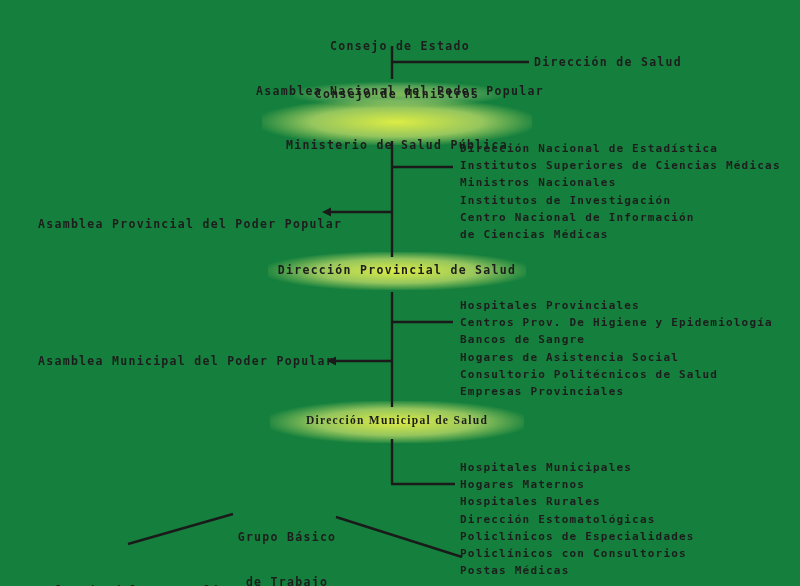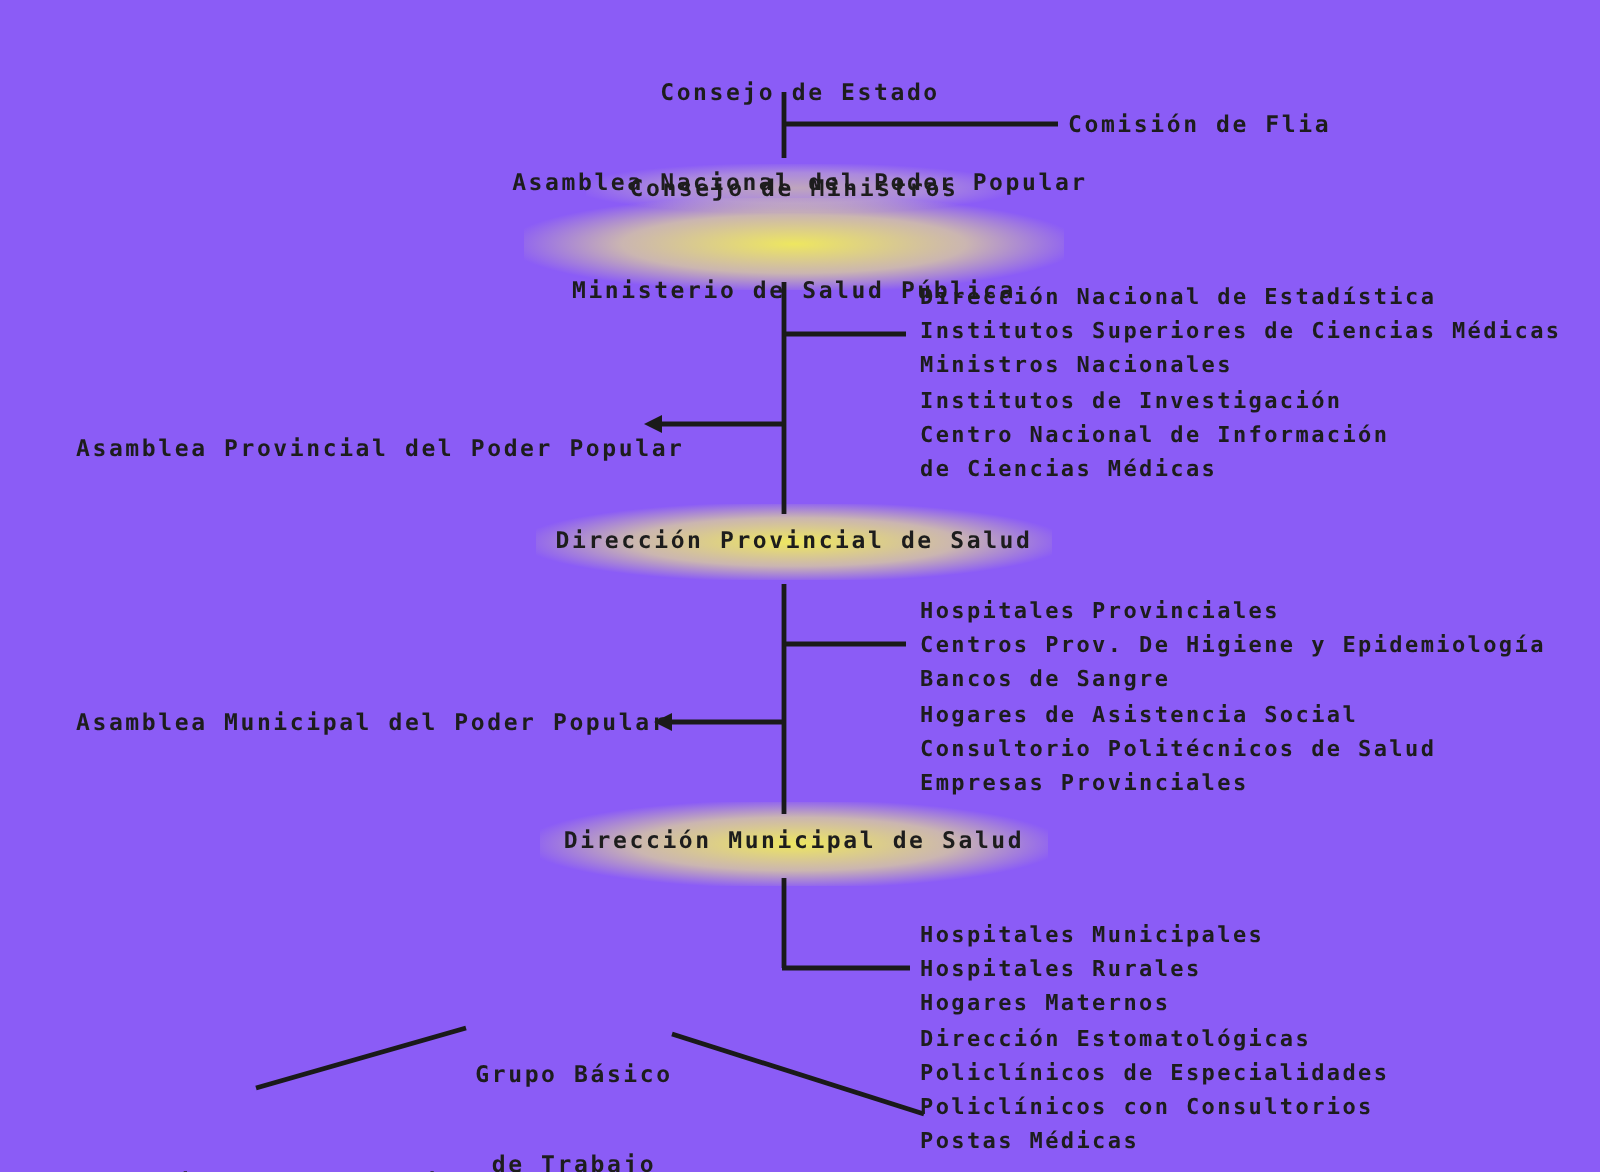--- a/index.html
+++ b/index.html
@@ -3,21 +3,21 @@
 <meta charset="utf-8">
 <style>
   html,body{margin:0;padding:0;}
   body{
     font-family:"DejaVu Sans Mono","Liberation Mono",monospace;
     background:#ffffff;
   }
   .canvas{
     position:relative;
     width:800px;height:586px;
-    background:#8b5cf6;
+    background:#15803d;
     overflow:hidden;
     color:#1d1d1d;
   }
   .txt{
     position:absolute;
     font-size:11.5px;
     font-weight:bold;
     letter-spacing:1.3px;
     line-height:15px;
     color:#1d1d1d;
@@ -87,21 +87,21 @@
     </g>
   </svg>
 
   <div class="layer">
 
     <div class="txt center" style="left:160px;top:9px;width:480px;">
       <div>Consejo de Estado</div>
       <div>Asamblea Nacional del Poder Popular</div>
     </div>
 
-    <div class="txt" style="left:534px;top:55px;">Comisión de Flia</div>
+    <div class="txt" style="left:534px;top:55px;">Dirección de Salud</div>
 
     <div class="txt center" style="left:247px;top:87px;width:300px;">Consejo de Ministros</div>
 
     <div class="txt center" style="left:247px;top:108px;width:300px;">
       <div>Ministerio de Salud Pública</div>
     </div>
 
     <div class="list" style="left:460px;top:140px;">
       <div>Dirección Nacional de Estadística</div>
       <div>Institutos Superiores de Ciencias Médicas</div>
@@ -119,26 +119,26 @@
       <div>Hospitales Provinciales</div>
       <div>Centros Prov. De Higiene y Epidemiología</div>
       <div>Bancos de Sangre</div>
       <div>Hogares de Asistencia Social</div>
       <div>Consultorio Politécnicos de Salud</div>
       <div>Empresas Provinciales</div>
     </div>
 
     <div class="txt" style="left:38px;top:354px;">Asamblea Municipal del Poder Popular</div>
 
-    <div class="txt center" style="left:247px;top:413px;width:300px;">Dirección Municipal de Salud</div>
+    <div class="txt center" style="left:247px;top:413px;width:300px;font-family:Liberation Serif, serif;">Dirección Municipal de Salud</div>
 
     <div class="list" style="left:460px;top:459px;">
       <div>Hospitales Municipales</div>
+      <div>Hogares Maternos</div>
       <div>Hospitales Rurales</div>
-      <div>Hogares Maternos</div>
       <div>Dirección Estomatológicas</div>
       <div>Policlínicos de Especialidades</div>
       <div>Policlínicos con Consultorios</div>
       <div>Postas Médicas</div>
     </div>
 
     <div class="txt center" style="left:187px;top:500px;width:200px;">
       <div>Grupo Básico</div>
       <div>de Trabajo</div>
     </div>

